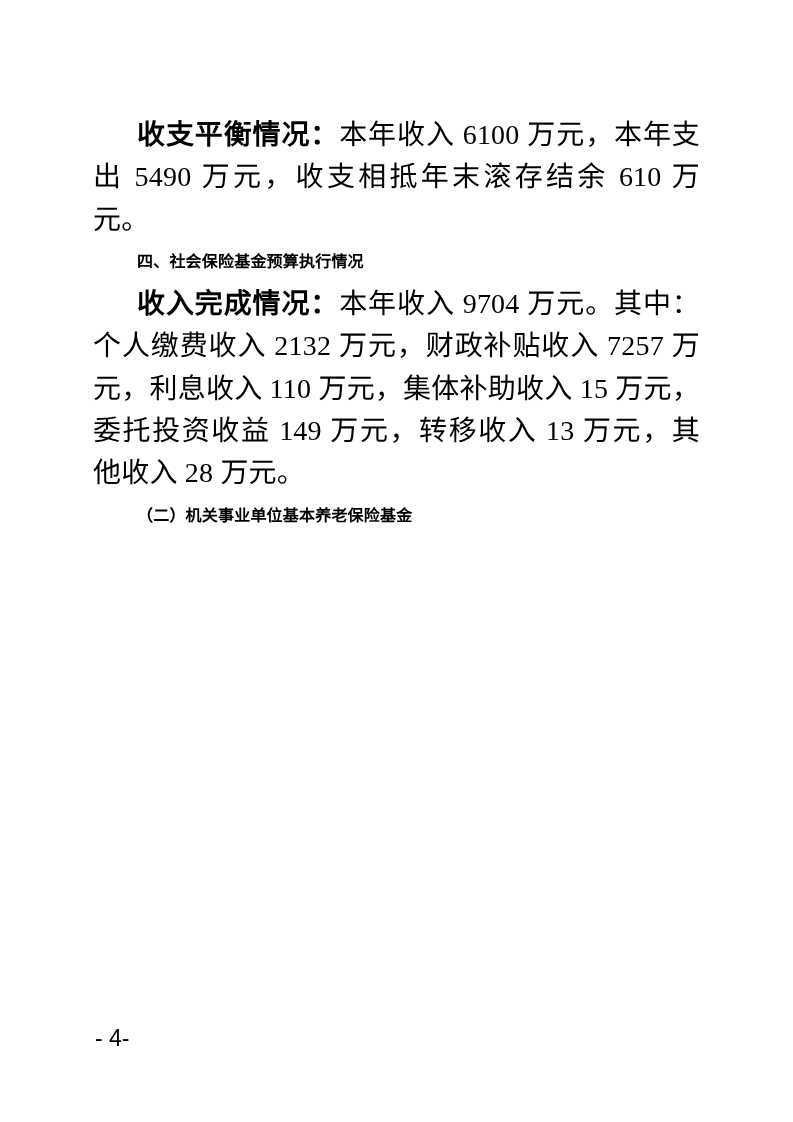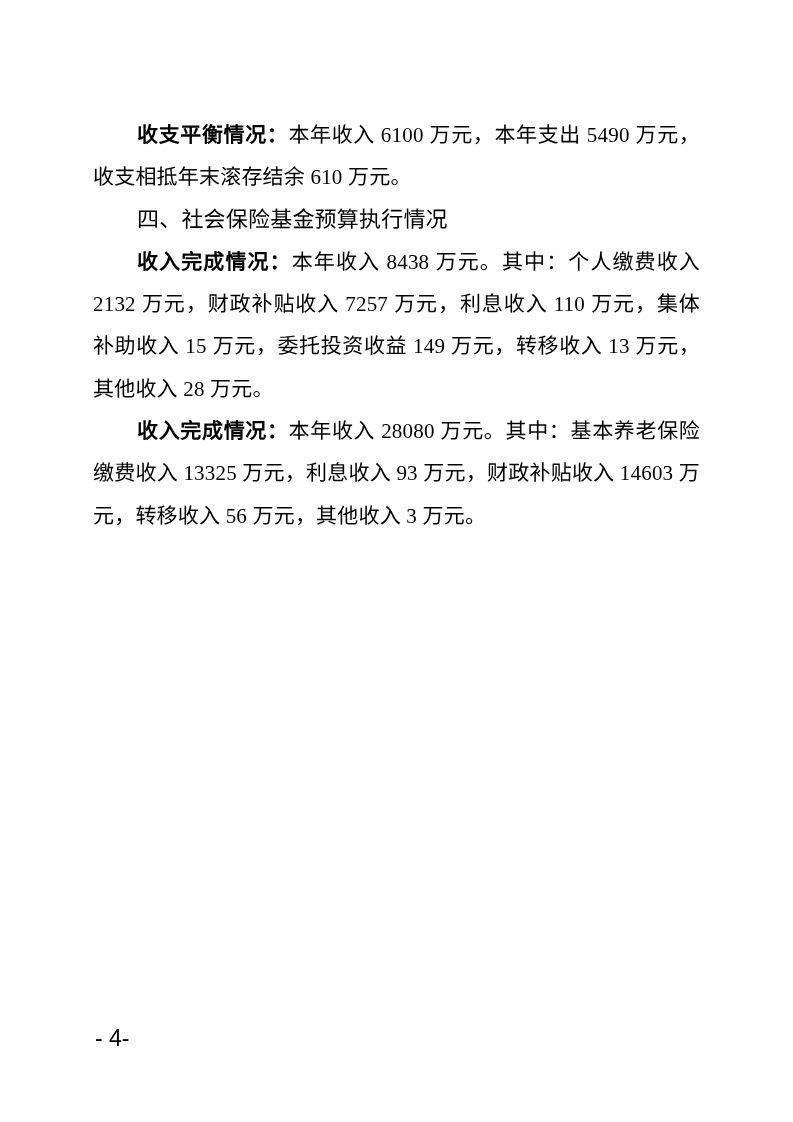--- a/index.html
+++ b/index.html
@@ -16,36 +16,36 @@
     color: #000;
   }
   .content {
     position: absolute;
     left: 93px;
     top: 114px;
     width: 607px;
   }
   .para, .heading {
     margin: 0;
-    font-size: 21px;
+    font-size: 28px;
     line-height: 42.3px;
     text-indent: 44px;
     text-align: justify;
     text-justify: inter-ideograph;
     font-family: "Liberation Serif", "DejaVu Serif", serif;
     letter-spacing: 0.2px;
   }
   .para .lead {
     font-family: "Liberation Sans", "DejaVu Sans", sans-serif;
     font-weight: 700;
   }
   .heading {
     font-family: "Liberation Sans", "DejaVu Sans", sans-serif;
-    font-weight: 400;
-    font-size: 22px;
+    font-weight: 700;
+    font-size: 16px;
     text-align: left;
   }
   .page-number {
     position: absolute;
     left: 95px;
     top: 1024px;
     font-family: "Liberation Sans", "DejaVu Sans", sans-serif;
     font-size: 23px;
     line-height: 28px;
     color: #000;
@@ -55,25 +55,25 @@
 <body>
 
 <div class="page">
   <div class="content">
 
     <p class="para"><span class="lead">收支平衡情况：</span><span>本年收入 6100 万元，本年支出 5490 万元，收支相抵年末滚存结余 610 万元。</span></p>
 
     <p class="heading">四、社会保险基金预算执行情况</p>
 
 
-    <p class="para"><span class="lead">收入完成情况：</span><span>本年收入 8438 万元。其中：个人缴费收入 2132 万元，财政补贴收入 7257 万元，利息收入 110 万元，集体补助收入 15 万元，委托投资收益 149 万元，转移收入 13 万元，其他收入 28 万元。</span></p>
+    <p class="para"><span class="lead">收入完成情况：</span><span>本年收入 9704 万元。其中：个人缴费收入 2132 万元，财政补贴收入 7257 万元，利息收入 110 万元，集体补助收入 15 万元，委托投资收益 149 万元，转移收入 13 万元，其他收入 28 万元。</span></p>
 
 
 
+    <p class="heading">（二）机关事业单位基本养老保险基金</p>
 
-    <p class="para"><span class="lead">收入完成情况：</span><span>本年收入 28080 万元。其中：基本养老保险缴费收入 13325 万元，利息收入 93 万元，财政补贴收入 14603 万元，转移收入 56 万元，其他收入 3 万元。</span></p>
 
 
 
   </div>
 
   <div class="page-number">- 4-</div>
 </div>
 
 </body></html>

